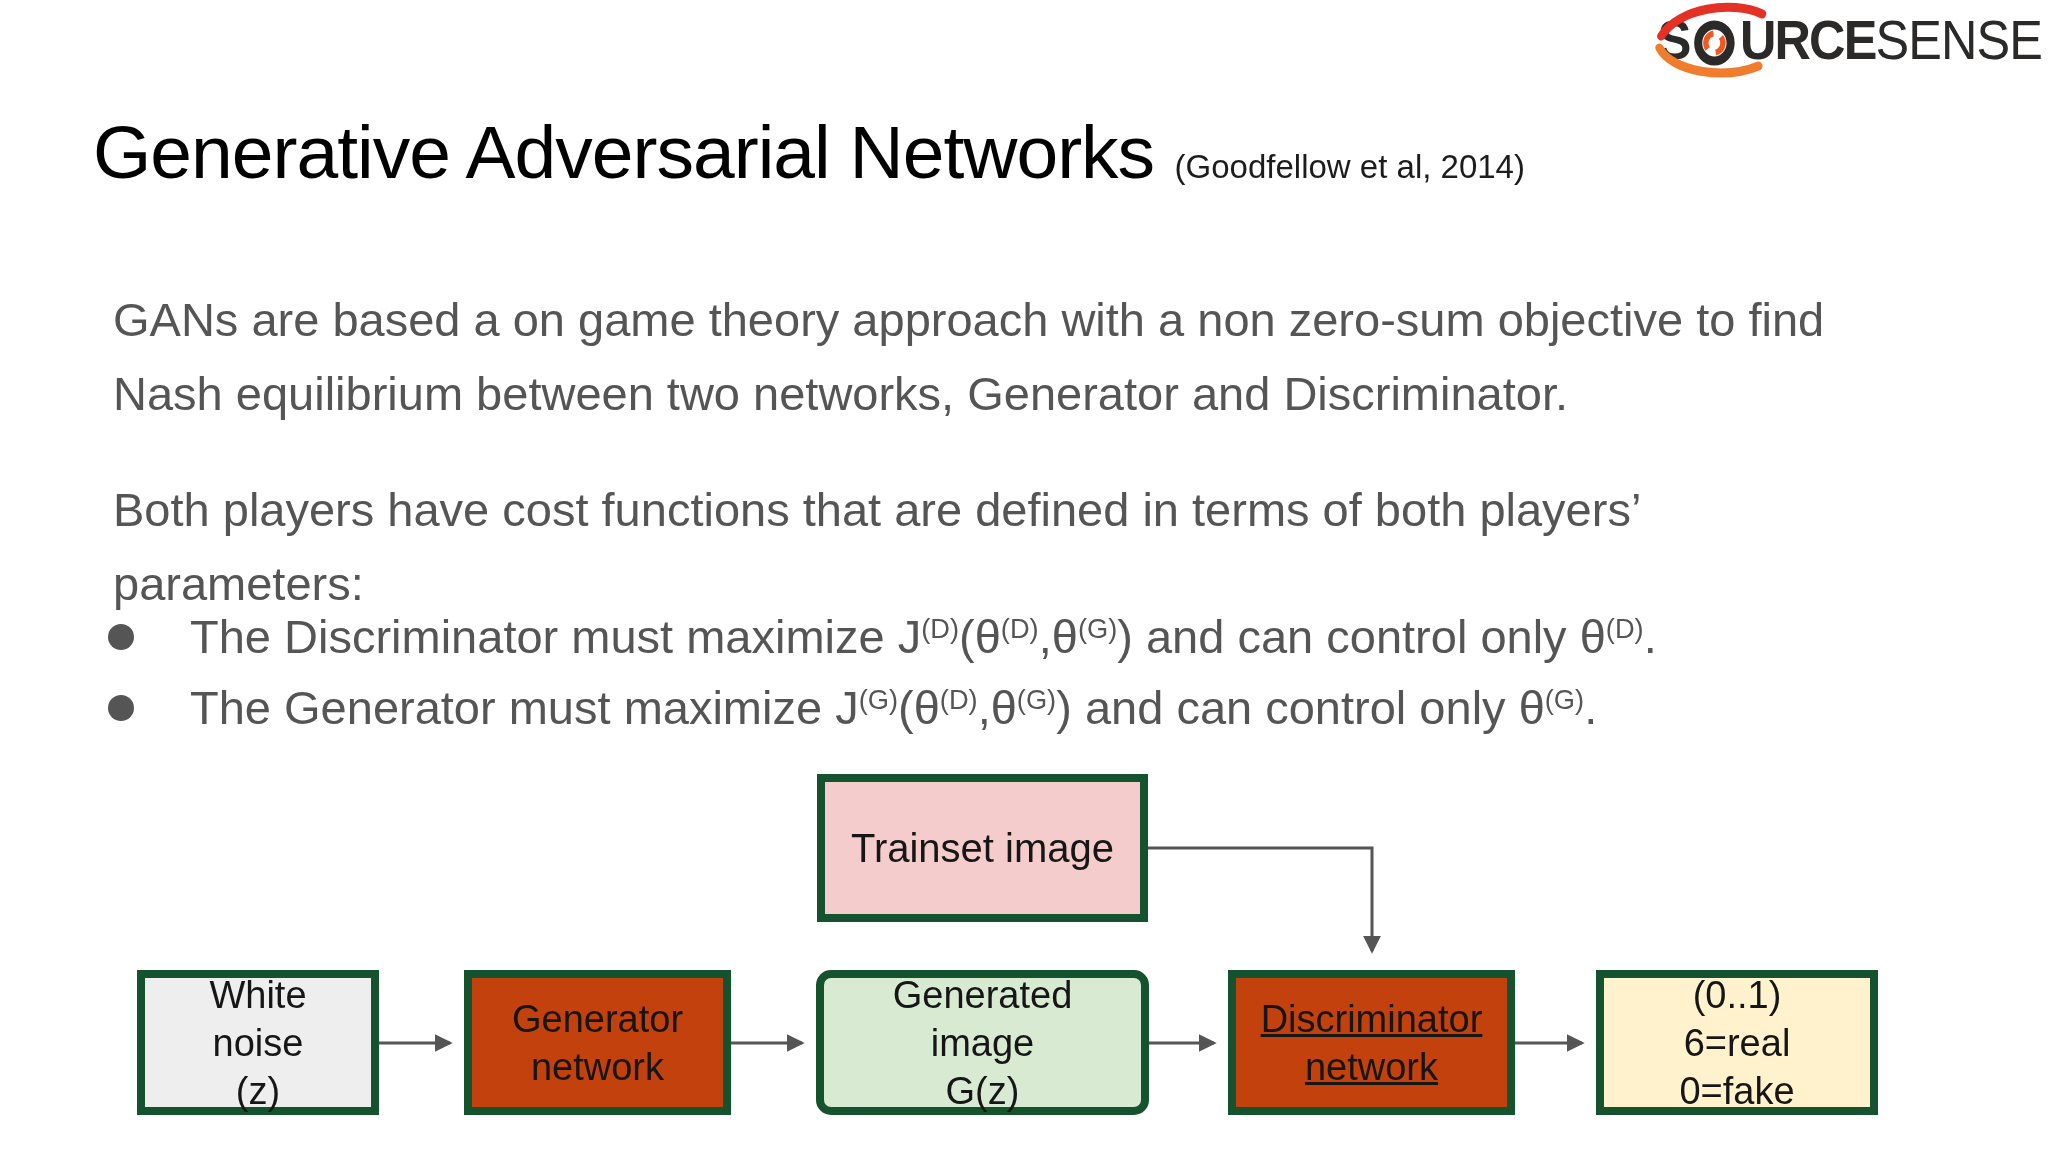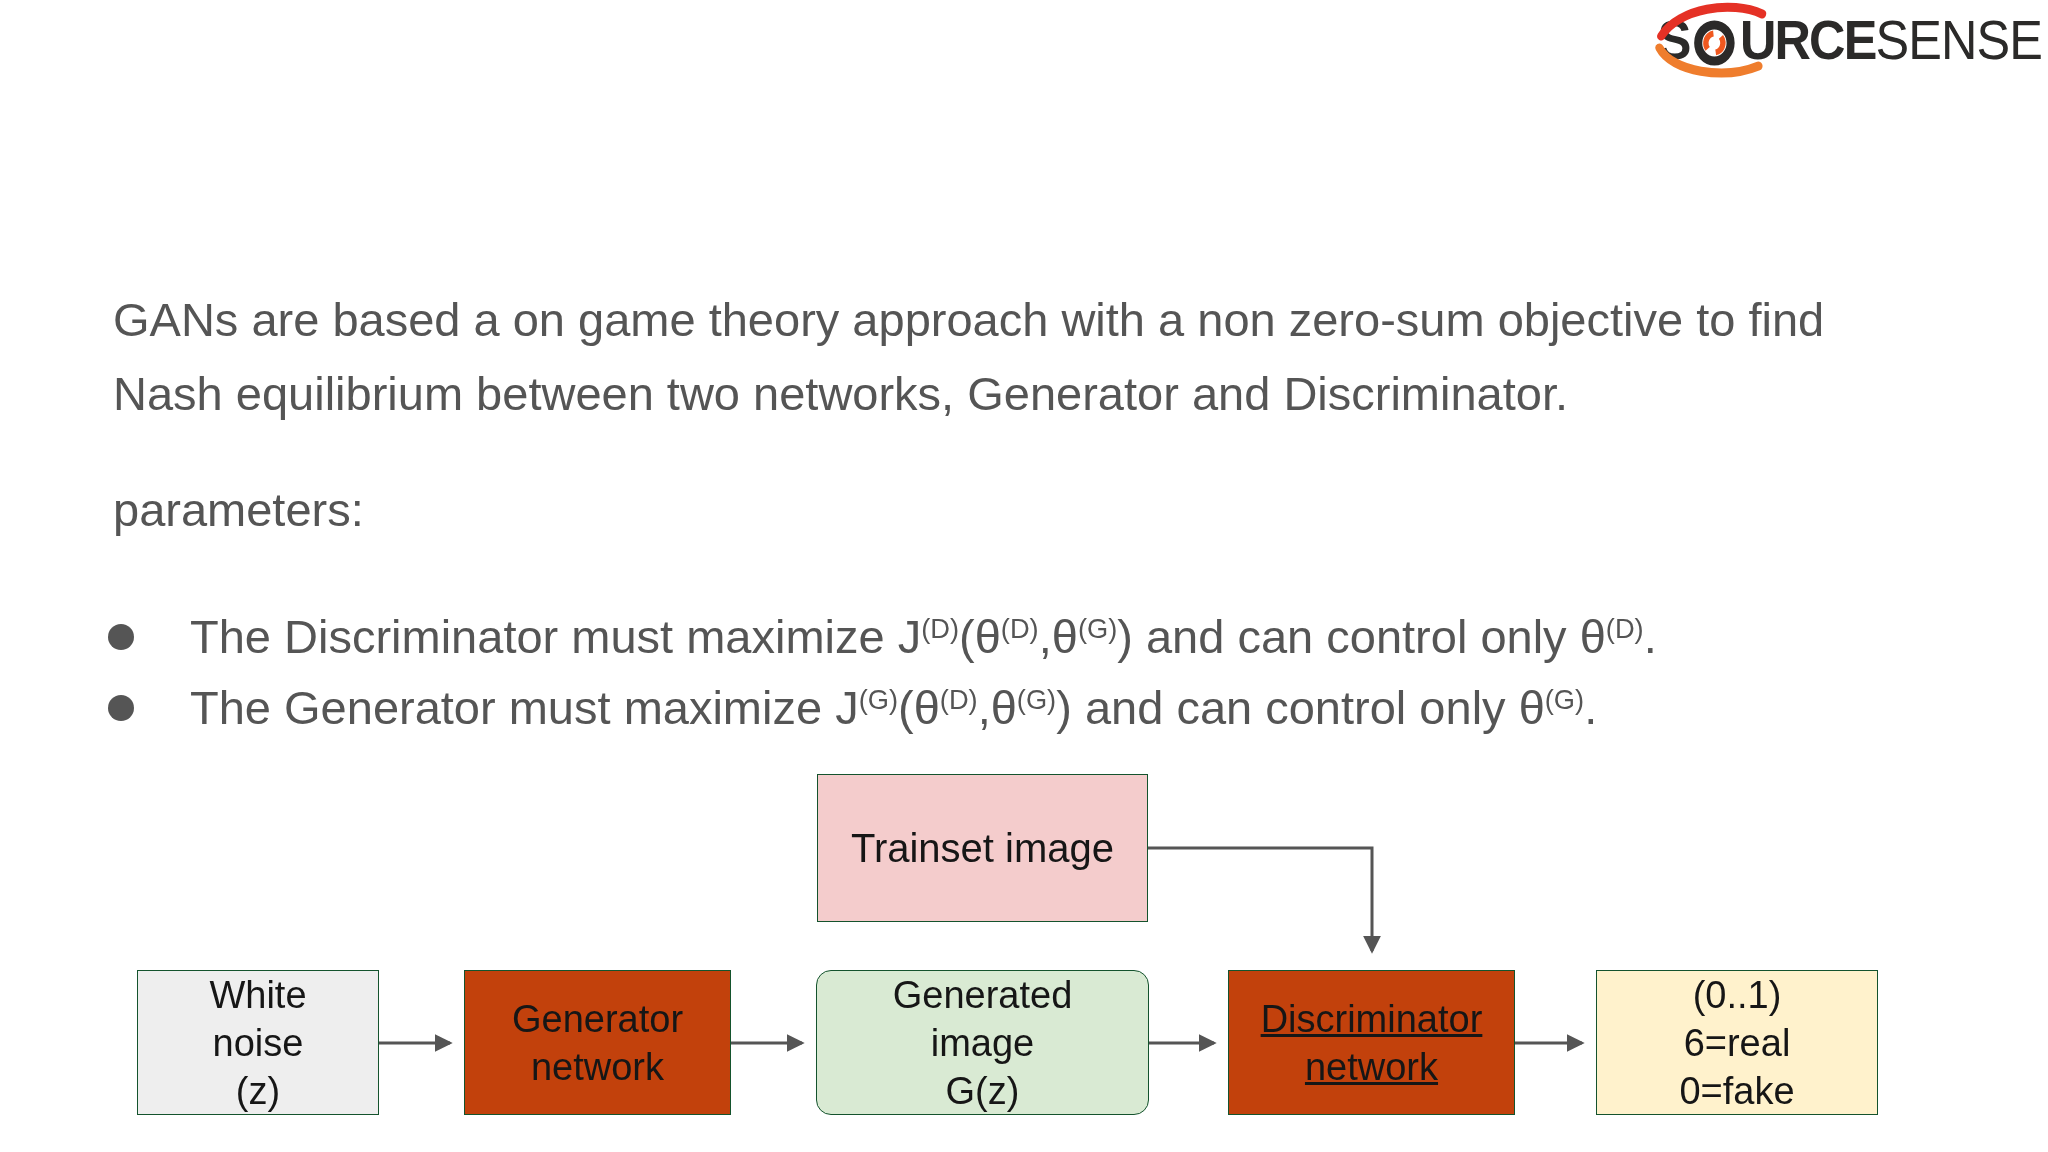--- a/index.html
+++ b/index.html
@@ -27,21 +27,21 @@
   .para-2{top:473px;}
 
   .bullets{position:absolute;left:90px;top:601px;margin:0;padding:0;list-style:none;
            color:#555555;font-size:47px;}
   .bullets li{position:relative;padding-left:100px;line-height:71px;white-space:nowrap;}
   .bullet-dot{position:absolute;left:18px;top:23px;width:26px;height:26px;border-radius:50%;
               background:#555555;}
   .bullets sup{font-size:0.58em;line-height:0;vertical-align:baseline;position:relative;top:-0.55em;}
 
   
-  .dbox{position:absolute;box-sizing:border-box;border:1px solid #14532d;
+  .dbox{position:absolute;box-sizing:border-box;border:8px solid #14532d;
         display:flex;flex-direction:column;align-items:center;justify-content:center;
         font-size:38px;line-height:48px;color:#161616;text-align:center;}
   .fill-pink{background:#f4cccc;}
   .fill-gray{background:#eeeeee;}
   .fill-blue{background:#c2410c;}
   .fill-green{background:#d9ead3;border-radius:15px;}
   .fill-yellow{background:#fff2cc;}
 
   .box-trainset{left:817px;top:774px;width:331px;height:148px;font-size:40px;}
   .box-whitenoise{left:137px;top:970px;width:242px;height:145px;}
@@ -68,27 +68,32 @@
         <svg class="arcs" width="170" height="80" viewBox="0 0 170 80">
           <path d="M 14 36 C 34 8 92 0 126 14" fill="none" stroke="#e53125" stroke-width="9" stroke-linecap="round"></path>
           <path d="M 12 48 C 26 72 84 80 122 66" fill="none" stroke="#ef7d2d" stroke-width="9" stroke-linecap="round"></path>
         </svg>
       </span>
       <span class="bold">URCE</span>
       <span class="light">SENSE</span>
     </div>
   </div>
 
+  <div class="title-row">
+    <h1>Generative Adversarial Networks</h1>
+    <span class="title-annotation">(Goodfellow et al, 2014)</span>
+  </div>
 
   <div class="para para-1">
     <div>GANs are based a on game theory approach with a non zero-sum objective to find</div>
     <div>Nash equilibrium between two networks, Generator and Discriminator.</div>
   </div>
 
   <div class="para para-2">
+    <div>Both players have cost functions that are defined in terms of both players’</div>
     <div>parameters:</div>
   </div>
 
   <ul class="bullets">
     <li>
       <span class="bullet-dot"></span>
       <span><span>The Discriminator must maximize J</span><sup>(D)</sup><span>(θ</span><sup>(D)</sup><span>,θ</span><sup>(G)</sup><span>) and can control only θ</span><sup>(D)</sup><span>.</span></span>
     </li>
     <li>
       <span class="bullet-dot"></span>

